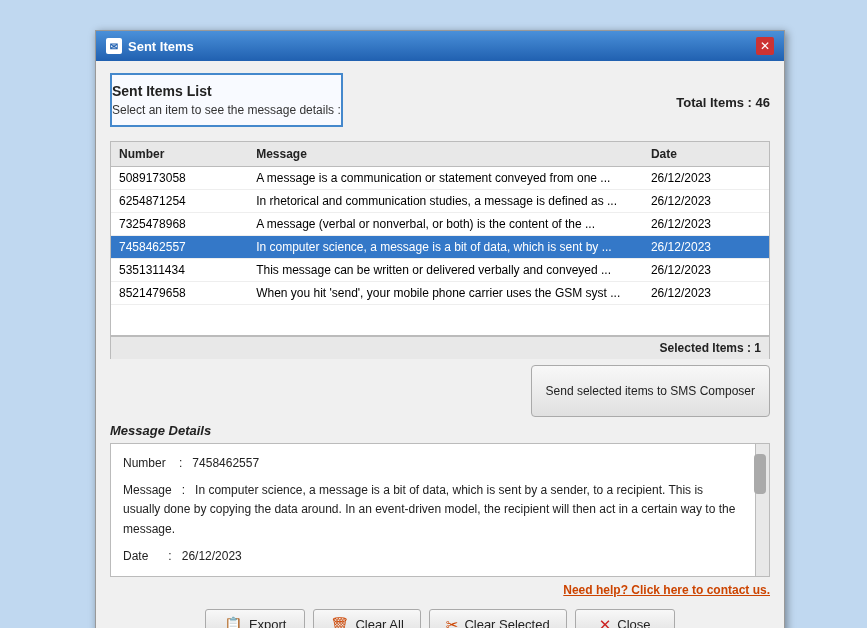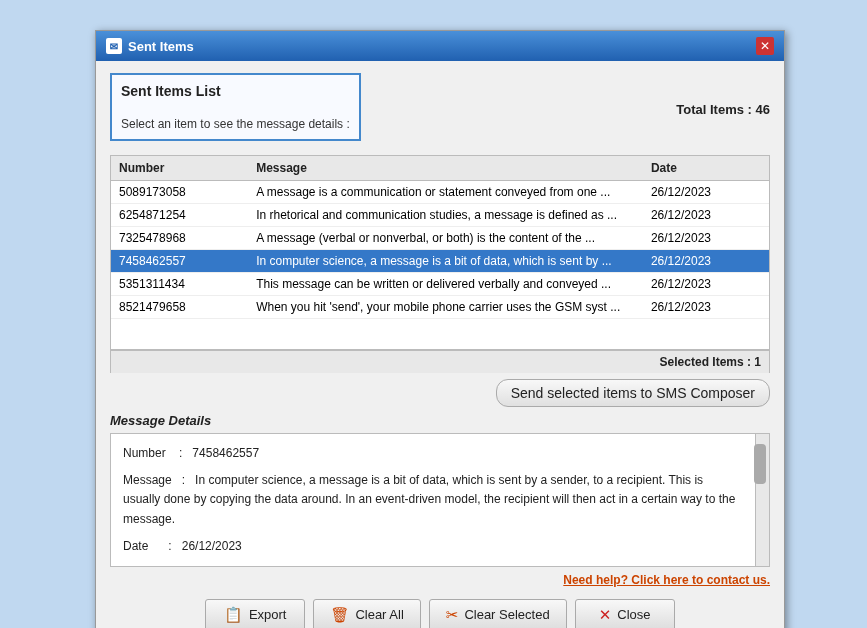--- a/index.html
+++ b/index.html
@@ -59,25 +59,25 @@
       align-items: center;
       justify-content: center;
       border-radius: 2px;
     }
     .content {
       padding: 12px 14px;
     }
     .header-box {
       border: 2px solid #4488cc;
       background: #f8faff;
-      padding: 8px 9px;
+      padding: 8px 0;
       margin-bottom: 8px;
       display: flex;
       flex-direction: column;
-      gap: 18px;
+      gap: 4px;
     }
     .header-box-title {
       font-weight: bold;
       font-size: 14px;
       color: #222;
     }
     .header-box-sub {
       font-size: 12px;
       color: #333;
     }
@@ -133,24 +133,24 @@
       border-right: 1px solid #bbb;
     }
     .send-btn-row {
       display: flex;
       justify-content: flex-end;
       margin: 6px 0;
     }
     .send-btn {
       background: linear-gradient(to bottom, #f8f8f8, #e0e0e0);
       border: 1px solid #aaa;
-      padding: 5px 14px;
-      font-size: 14px;
-      cursor: pointer;
-      border-radius: 12px;
+      padding: 18px 14px;
+      font-size: 12px;
+      cursor: pointer;
+      border-radius: 4px;
       color: #222;
     }
     .message-details-label {
       font-weight: bold;
       font-size: 13px;
       color: #222;
       margin-bottom: 5px;
       font-style: italic;
     }
     .message-details-box {

